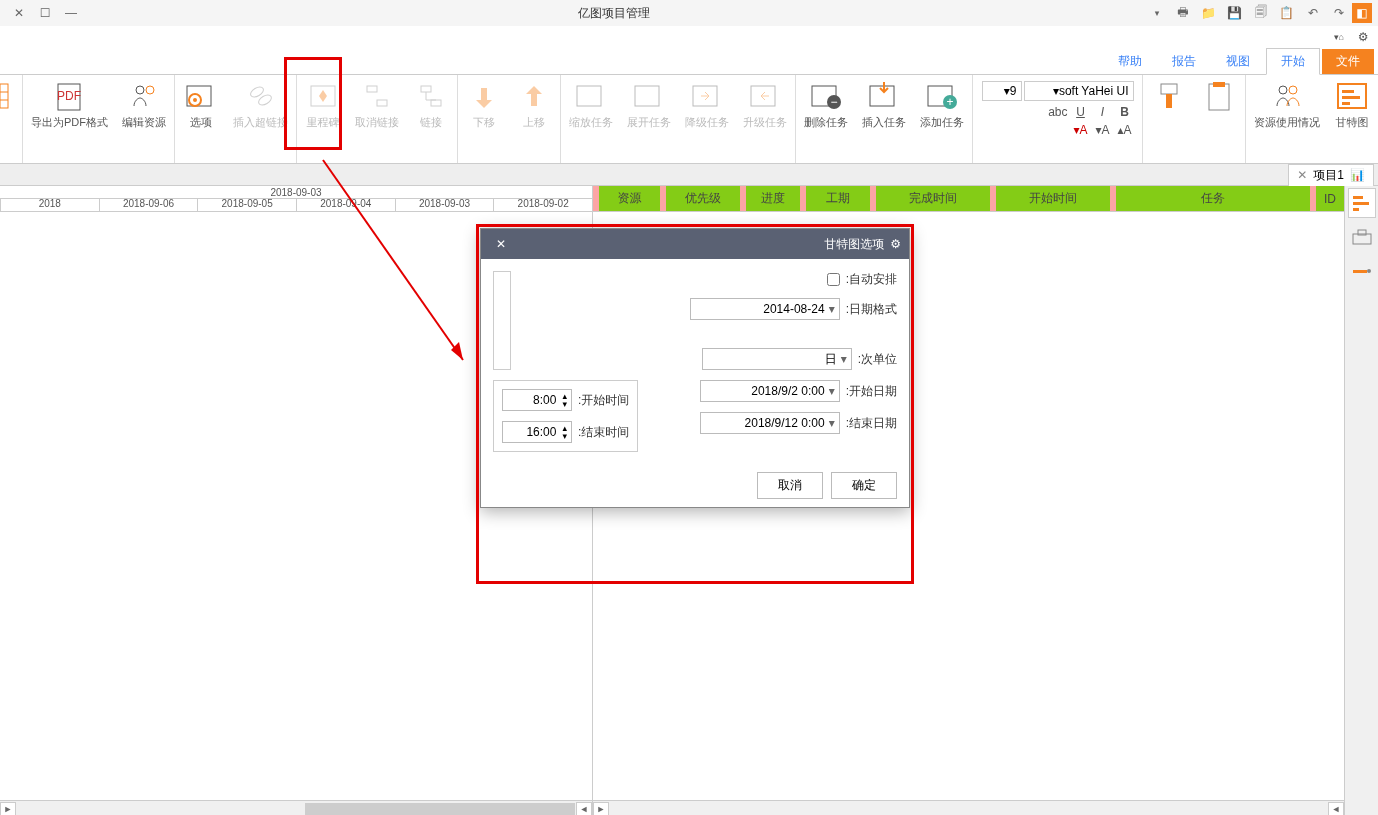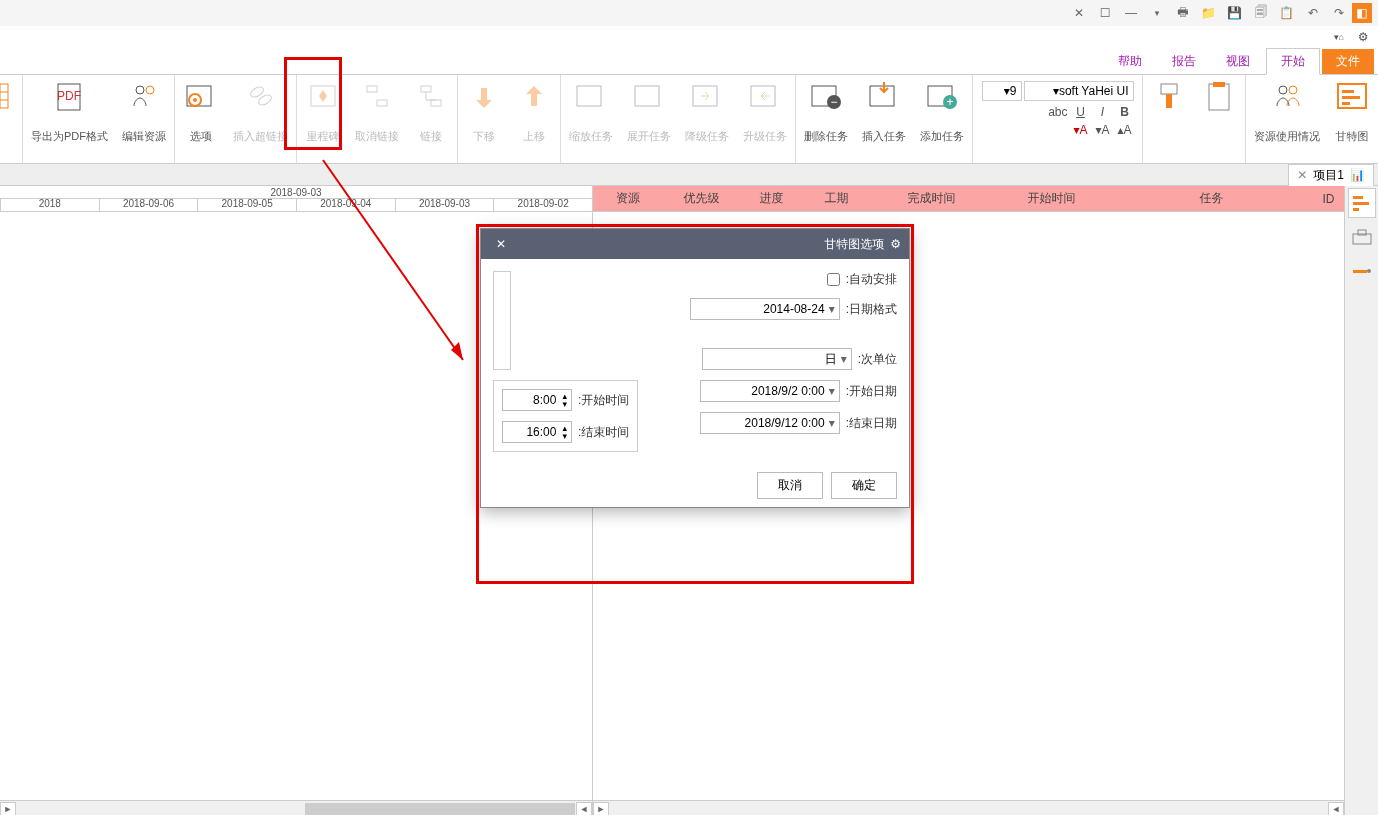--- a/index.html
+++ b/index.html
@@ -4,27 +4,27 @@
 <style>
 *{box-sizing:border-box;margin:0;padding:0;font-family:"Microsoft YaHei",sans-serif;font-size:12px}
 body{background:#fff;width:1378px;height:815px;overflow:hidden;position:relative;direction:rtl}
 .titlebar{height:26px;background:#f5f5f5;display:flex;align-items:center;padding:0 6px;direction:rtl}
 .titlebar .title{flex:1;text-align:center;color:#333}
 .titlebar .wbtn{width:26px;height:20px;display:flex;align-items:center;justify-content:center;color:#666}
 .orange-sq{width:20px;height:20px;background:#f5821f;display:flex;align-items:center;justify-content:center;color:#fff}
 .qat{height:22px;display:flex;align-items:center;padding:0 6px;gap:6px;direction:rtl}
 .qat .ic{width:18px;height:18px;display:flex;align-items:center;justify-content:center;color:#555}
 .menubar{height:26px;display:flex;align-items:center;gap:2px;padding:0 4px;direction:rtl}
-.menutab{padding:4px 14px;color:#a21caf;background:#fff}
+.menutab{padding:4px 14px;color:#3b82f6;background:#fff}
 .menutab.file{background:#f5821f;color:#fff}
 .menutab.active{border:1px solid #ccc;border-bottom:1px solid #fff;margin-bottom:-1px}
 .ribbon{height:90px;border-top:1px solid #ccc;border-bottom:1px solid #ccc;display:flex;direction:rtl}
 .rgroup{border-left:1px solid #ddd;display:flex;flex-direction:column;align-items:center;justify-content:space-between;padding:4px 8px 2px}
 .rgroup .icons{display:flex;gap:14px;flex:1;align-items:flex-start}
-.ritem{display:flex;flex-direction:column;align-items:center;gap:16px;min-width:36px}
+.ritem{display:flex;flex-direction:column;align-items:center;gap:2px;min-width:36px}
 .ritem .icobox{width:34px;height:34px;display:flex;align-items:center;justify-content:center}
 .ritem .lbl{font-size:11px;color:#555;white-space:nowrap}
 .ritem.disabled .lbl{color:#bbb}
 .ritem.disabled svg{opacity:.4}
 .fontbox{display:flex;flex-direction:column;gap:4px;padding:2px}
 .fontrow{display:flex;gap:2px;align-items:center}
 .fsel{border:1px solid #ccc;height:20px;padding:0 4px;background:#fff;display:flex;align-items:center}
 .fbtns{display:flex;gap:4px}
 .fbtns span{width:18px;text-align:center;color:#555}
 .hl{position:absolute;border:3px solid #e30000;pointer-events:none}
@@ -33,21 +33,21 @@
 .tabbar{height:22px;background:#eee;display:flex;align-items:center;direction:rtl;border-bottom:1px solid #ccc}
 .doctab{background:#fff;border:1px solid #ccc;border-bottom:none;padding:2px 8px;display:flex;align-items:center;gap:6px;margin-right:4px}
 .doctab .x{color:#888}
 .workspace{display:flex;height:630px;direction:rtl}
 .leftstrip{width:34px;background:#f0f0f0;border-left:1px solid #ccc;display:flex;flex-direction:column;align-items:center;padding-top:2px;gap:4px}
 .lsic{width:28px;height:30px;display:flex;align-items:center;justify-content:center}
 .lsic.active{background:#fff;border:1px solid #ccc}
 .mainarea{flex:1;display:flex;direction:rtl}
 .gridpane{width:752px;border-left:1px solid #ccc;display:flex;flex-direction:column}
 .gridhead{height:26px;display:flex;border-bottom:1px solid #ccc;direction:rtl}
-.gh{border-left:3px solid #fca5a5;display:flex;align-items:center;justify-content:center;color:#444;background:#fca5a5}
+.gh{border-left:6px solid #fca5a5;display:flex;align-items:center;justify-content:center;color:#444;background:#84cc16}
 .tlpane{flex:1;display:flex;flex-direction:column}
 .tlhead{height:26px;border-bottom:1px solid #ccc;display:flex;direction:rtl;position:relative}
 .tlhead .top{position:absolute;top:0;right:0;left:0;height:13px;border-bottom:1px solid #ccc;display:flex;align-items:center;justify-content:center;font-size:10px;color:#555}
 .tlhead .bot{position:absolute;bottom:0;right:0;left:0;height:13px;display:flex;direction:rtl}
 .tlhead .bot div{flex:1;border-left:1px solid #ccc;font-size:10px;color:#555;text-align:center}
 .scrollb{height:16px;background:#f0f0f0;border-top:1px solid #ccc;display:flex;align-items:center;direction:rtl}
 .scrollb .ar{width:16px;height:14px;border:1px solid #ccc;background:#fff;display:flex;align-items:center;justify-content:center;font-size:9px;color:#666}
 .dialog{position:absolute;left:480px;top:228px;width:430px;background:#fff;border:1px solid #888;box-shadow:0 4px 16px rgba(0,0,0,.3);direction:rtl}
 .dlgtitle{height:30px;background:#5a6173;color:#fff;display:flex;align-items:center;padding:0 8px;justify-content:space-between;direction:rtl}
 .dlgtitle .x{width:24px;text-align:center;cursor:pointer}
@@ -75,20 +75,21 @@
 <div class="titlebar">
   <div class="orange-sq">◧</div>
   <div class="wbtn">↷</div>
   <div class="wbtn">↶</div>
   <div class="wbtn">📋</div>
   <div class="wbtn">🗐</div>
   <div class="wbtn">💾</div>
   <div class="wbtn">📁</div>
   <div class="wbtn">🖶</div>
   <div class="wbtn" style="font-size:9px">▾</div>
+  <div class="title">亿图项目管理</div>
   <div class="wbtn">—</div>
   <div class="wbtn">☐</div>
   <div class="wbtn">✕</div>
 </div>
 
 <div class="qat">
   <div class="ic">⚙</div>
   <div class="ic" style="font-size:9px">⌂▾</div>
 </div>
 

